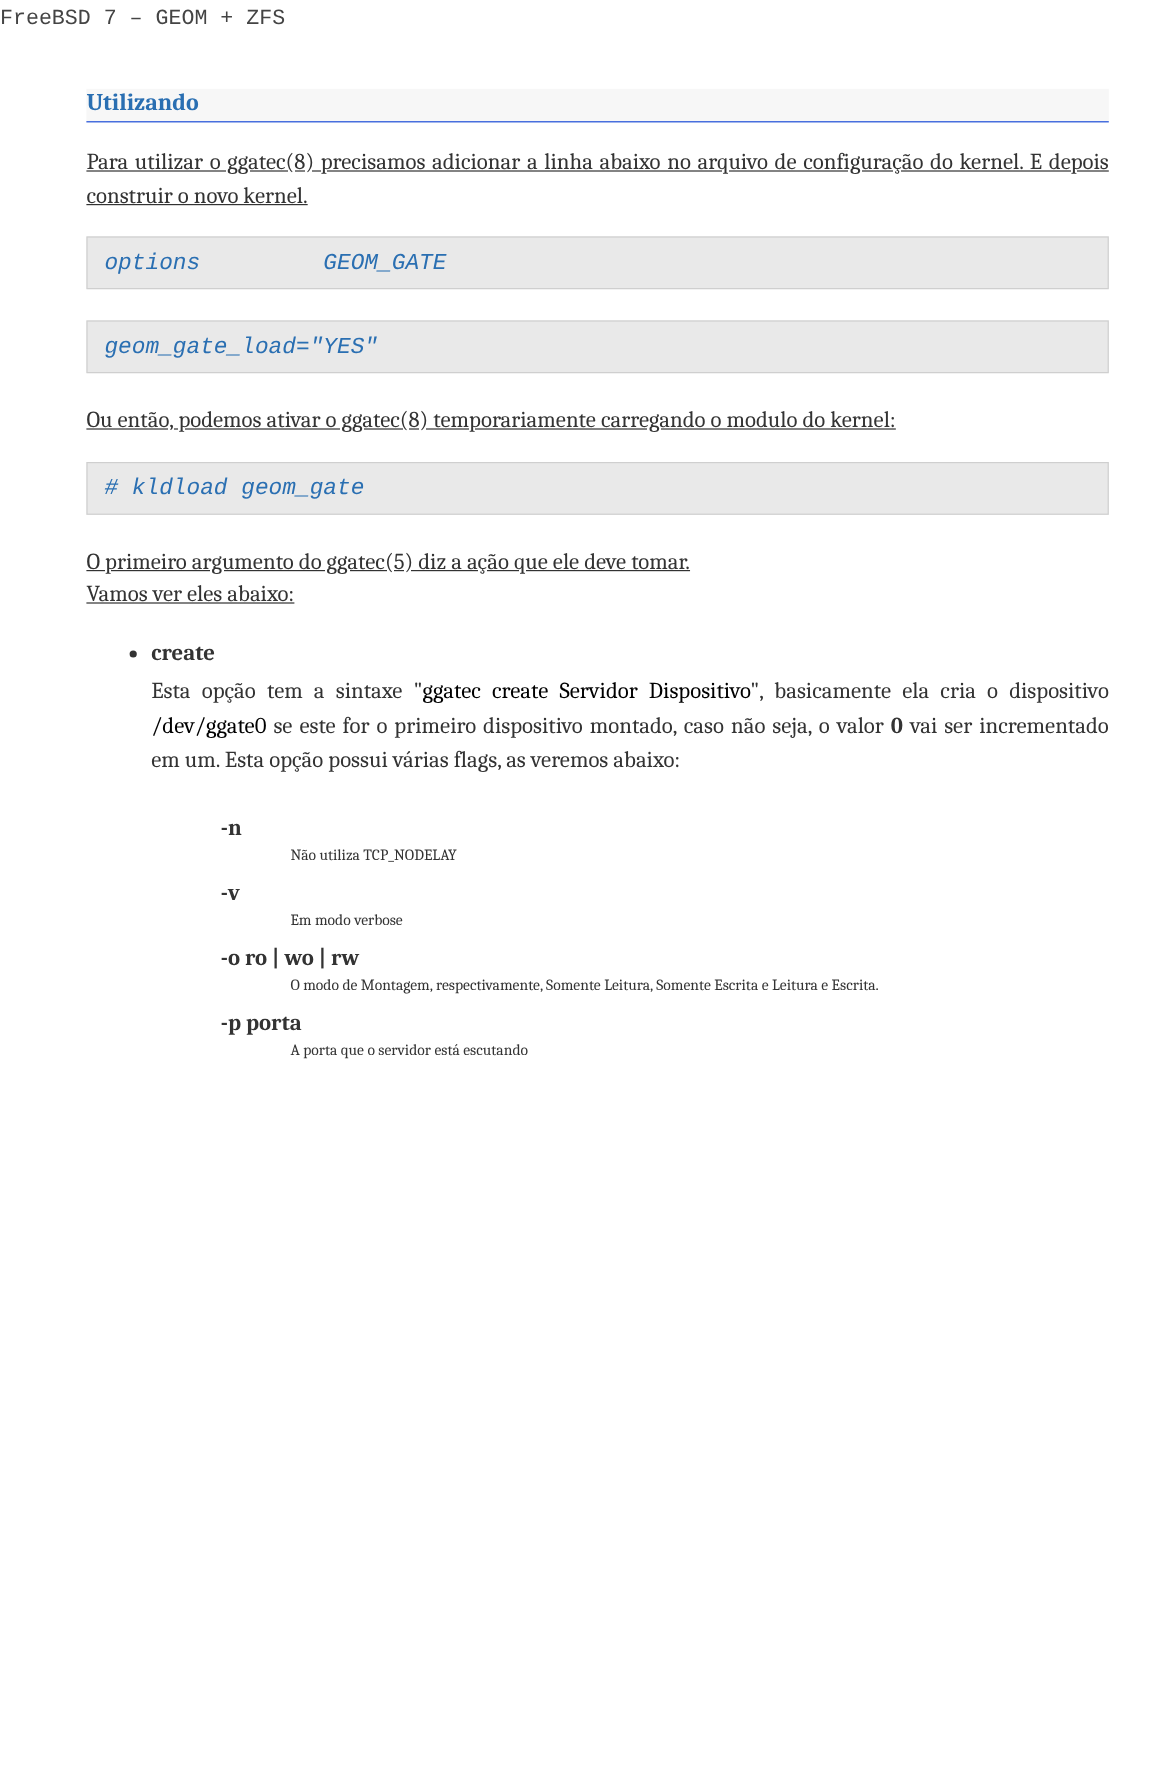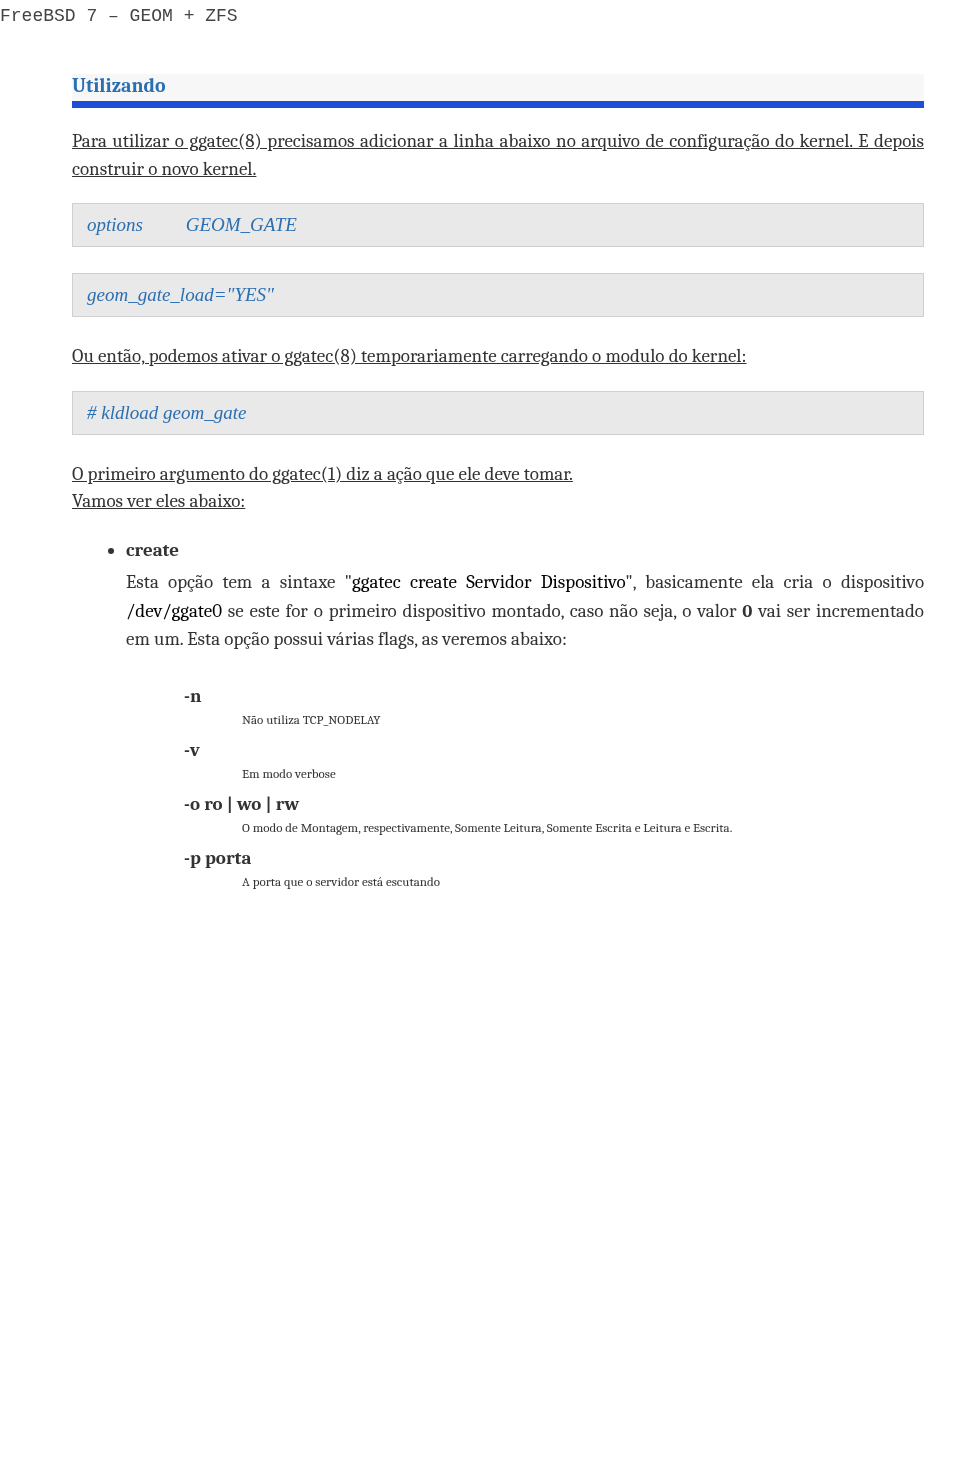--- a/index.html
+++ b/index.html
@@ -22,34 +22,34 @@
     margin-left: -72px;
   }
   h2.section {
     font-family: Cambria, Georgia, serif;
     font-weight: 600;
     font-size: 20px;
     color: #2a6fb2;
     margin: 48px 0 0 0;
     padding-bottom: 4px;
     background: #f7f7f7;
-    border-bottom: 7px solid #1d4ed8;
+    border-bottom: 1px solid #1d4ed8;
   }
   p.body {
     font-size: 19px;
     line-height: 1.45;
     margin: 20px 0 20px 0;
     text-decoration: underline;
   }
   .codebox {
     background: #e9e9e9;
     border: 1px solid #cfcfcf;
     padding: 10px 14px;
     margin: 6px 0 26px 0;
-    font-family: Liberation Serif, serif;
+    font-family: Liberation Mono, monospace;
     font-style: italic;
     font-size: 19px;
     color: #2a6fb2;
   }
   .inline-keyword { white-space: pre; }
   ul.bullet {
     list-style-type: disc;
     padding-left: 54px;
     margin: 18px 0;
   }
@@ -101,21 +101,21 @@
     <span>geom_gate_load="YES"</span>
   </div>
 
   <p class="body">Ou então, podemos ativar o ggatec(8) temporariamente carregando o modulo do kernel:</p>
 
   <div class="codebox">
     <span># kldload geom_gate</span>
   </div>
 
 
-  <p class="body" style="margin-bottom:0">O primeiro argumento do ggatec(1) diz a ação que ele deve tomar.</p>
+  <p class="body" style="margin-bottom:0">O primeiro argumento do ggatec(5) diz a ação que ele deve tomar.</p>
   <p class="body" style="margin-top:0">Vamos ver eles abaixo:</p>
 
   <ul class="bullet">
     <li>
       <span class="bold">create</span>
       <div class="item-body">
         <span>Esta opção tem a sintaxe "</span><span class="blue">ggatec create Servidor Dispositivo</span><span>", basicamente ela cria o dispositivo </span><span class="blue">/dev/ggate0</span><span> se este for o primeiro dispositivo montado, caso não seja, o valor </span><span class="bold">0</span><span> vai ser incrementado em um. Esta opção possui várias flags, as veremos abaixo:</span>
       </div>
 
       <div class="flags">

